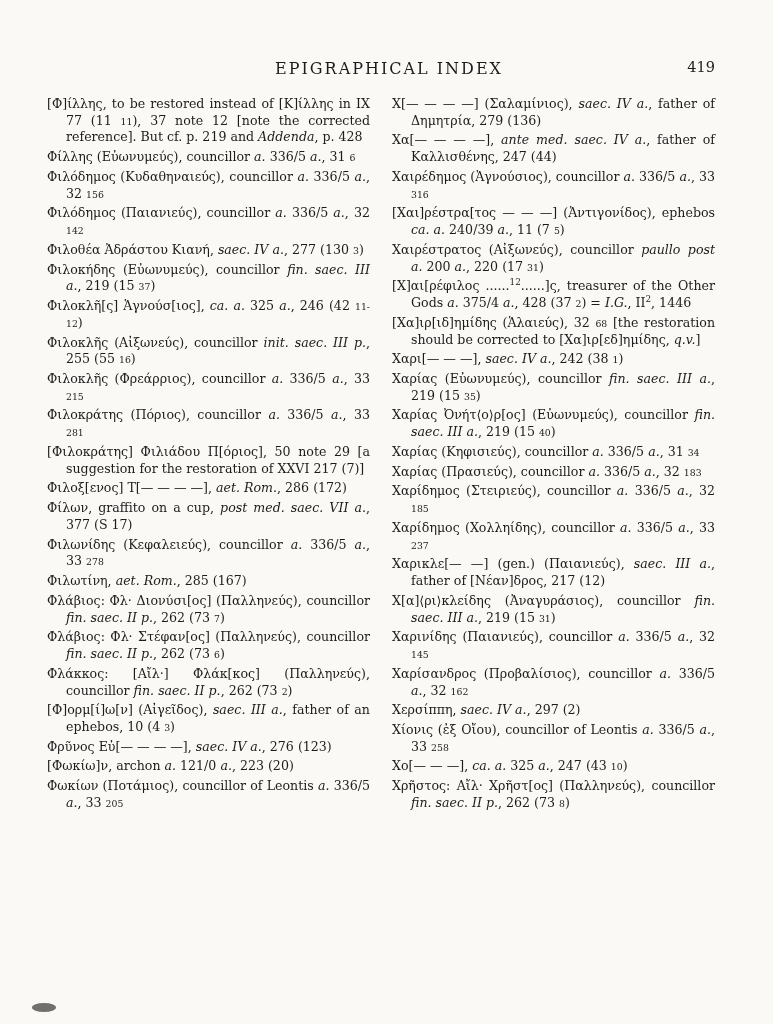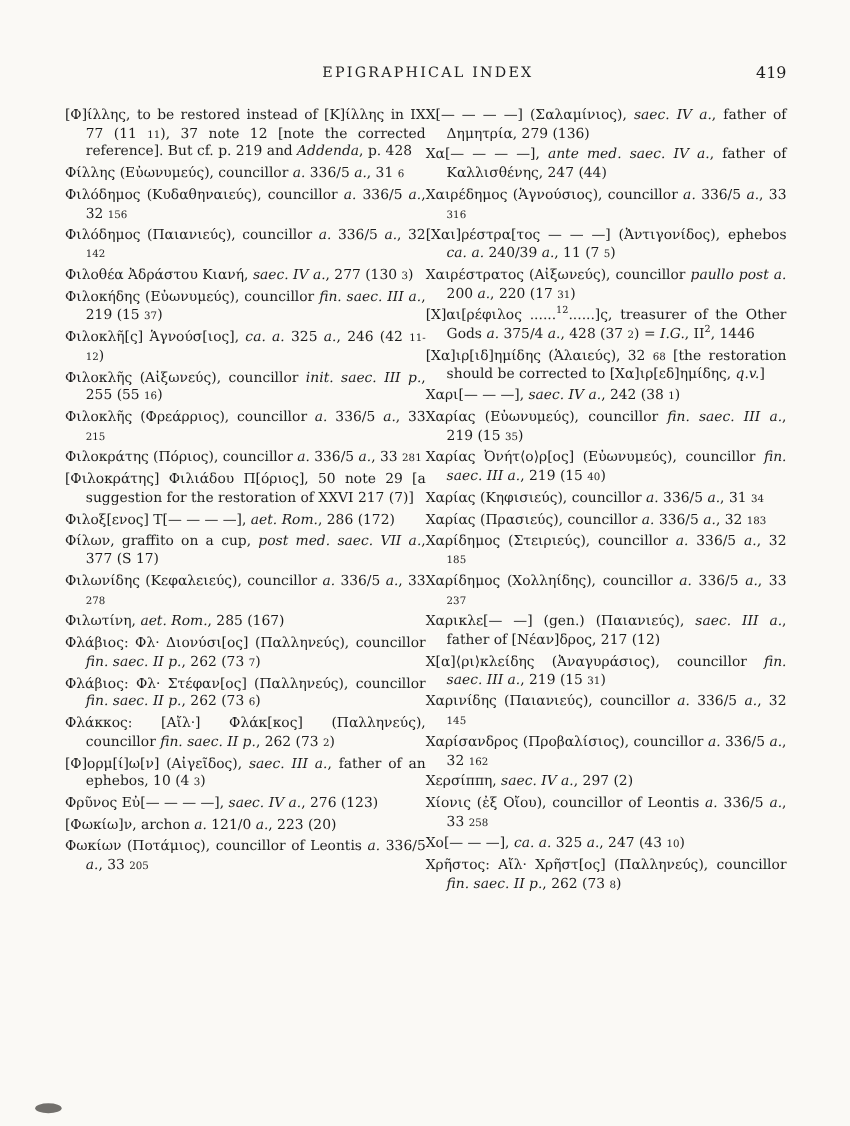--- a/index.html
+++ b/index.html
@@ -21,36 +21,37 @@
     position: absolute;
     top: 59px;
     left: 63px;
     right: 58px;
     height: 22px;
   }
   .running-head {
     position: absolute;
     left: 50%;
     transform: translateX(-50%);
-    font-size: 13px;
+    font-size: 16px;
     letter-spacing: 2px;
     white-space: nowrap;
   }
   .page-number {
     position: absolute;
     right: 0;
     top: 0;
     font-size: 14.5px;
   }
   .columns {
     position: absolute;
     top: 96px;
-    left: 59px;
+    left: 47px;
     right: 58px;
     display: flex;
+    gap: 22px;
   }
   .col {
     flex: 1 1 0;
     min-width: 0;
   }
   .entry {
     margin: 0 0 3px 0;
     font-size: 12.6px;
     line-height: 1.33;
     text-align: justify;

